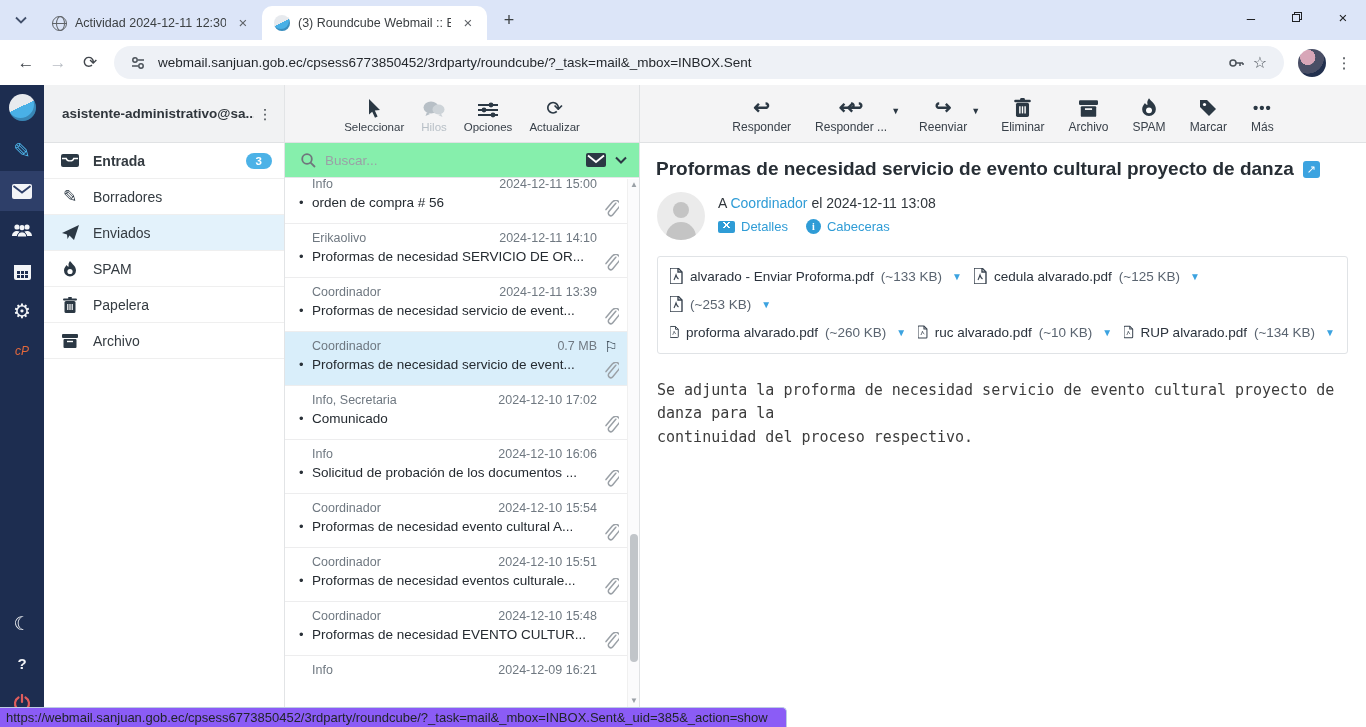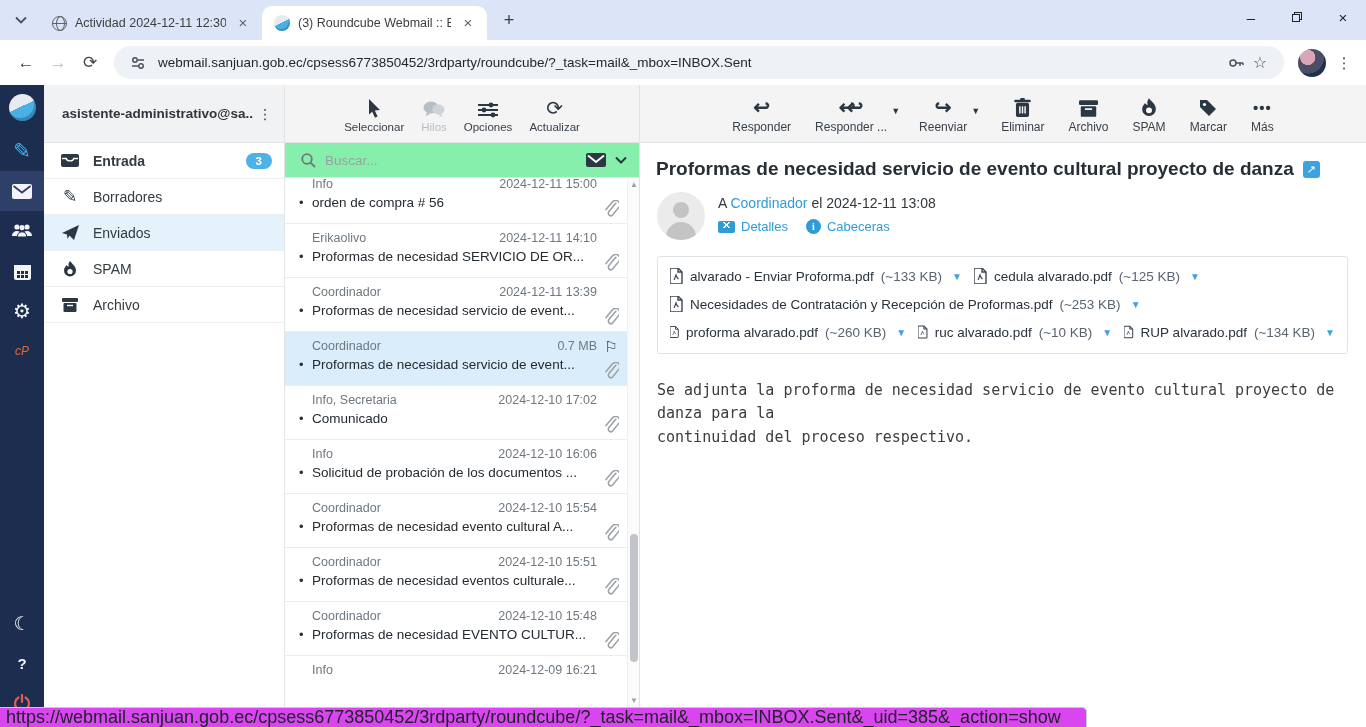--- a/index.html
+++ b/index.html
@@ -125,21 +125,21 @@
 
   .attach-box { margin:12px 18px 0 17px; border:1px solid #e0e3e6; border-radius:3px; padding:5px 12px 7px; }
   .attach-row { display:flex; gap:12px; height:28px; align-items:center; }
   .attach-item { display:flex; align-items:center; gap:7px; min-width:0; }
   .attach-name { font-size:13.5px; color:#2a323c; white-space:nowrap; }
   .attach-size { font-size:13.5px; color:#5a6470; white-space:nowrap; }
   .attach-caret { color:#3ca3e0; font-size:10px; margin-left:3px; }
 
   .mail-body { padding:25px 20px 0 17px; font-family:"DejaVu Sans Mono", monospace; font-size:15px; line-height:1.55; color:#3c3c3c; white-space:pre-wrap; }
 
-  .status-bubble { position:absolute; left:0; bottom:0; height:20px; background:#d946ef; border:1px solid #bccbe4; border-left:0; border-bottom:0; border-radius:0 5px 0 0; display:flex; align-items:center; padding:0 25px 0 6px; font-size:18px; color:#20242a; z-index:40; white-space:nowrap; }
+  .status-bubble { position:absolute; left:0; bottom:0; height:20px; background:#8b5cf6; border:1px solid #bccbe4; border-left:0; border-bottom:0; border-radius:0 5px 0 0; display:flex; align-items:center; padding:0 18px 0 6px; font-size:13px; color:#20242a; z-index:40; white-space:nowrap; }
 
   svg { display:block; }
 </style>
 </head>
 <body>
 
 <div class="screen">
 
   <div class="tabstrip">
     <div class="tab-search">
@@ -278,20 +278,33 @@
           <svg width="14" height="16" viewBox="0 0 14 16">
               <path d="M7 0C9 3 13 5 13 9.5A6 6 0 0 1 1 9.5C1 7 2.5 5.5 3.5 4 4 5 5 5.8 5.8 5.5 5 3.5 5.8 1.5 7 0z" fill="#2b3844"></path>
               <circle cx="7" cy="10.5" r="2.6" fill="#fff"></circle>
               <path d="M7 7.5c1.2 1 2.6 1.8 2.6 3.4A2.6 2.6 0 0 1 4.4 10.9C4.4 9.6 6 8.6 7 7.5z" fill="#2b3844" opacity="0"></path>
             </svg>
         </span>
         <span class="f-label">SPAM</span>
       </div>
       <div class="folder">
         <span class="f-ic">
+          <svg width="14" height="16" viewBox="0 0 14 16">
+              <rect x="1.5" y="4" width="11" height="12" rx="1.5" fill="#2b3844"></rect>
+              <rect x="0" y="1.5" width="14" height="2" rx="1" fill="#2b3844"></rect>
+              <rect x="5" y="0" width="4" height="2" rx="1" fill="#2b3844"></rect>
+              <line x1="4.8" y1="7" x2="4.8" y2="13" stroke="#fff" stroke-width="1.2"></line>
+              <line x1="7" y1="7" x2="7" y2="13" stroke="#fff" stroke-width="1.2"></line>
+              <line x1="9.2" y1="7" x2="9.2" y2="13" stroke="#fff" stroke-width="1.2"></line>
+            </svg>
+        </span>
+        <span class="f-label">Papelera</span>
+      </div>
+      <div class="folder">
+        <span class="f-ic">
           <svg width="16" height="14" viewBox="0 0 16 14">
               <rect x="0" y="0" width="16" height="4" rx="1" fill="#2b3844"></rect>
               <rect x="1.5" y="5" width="13" height="9" rx="1" fill="#2b3844"></rect>
               <line x1="5" y1="7.5" x2="11" y2="7.5" stroke="#fff" stroke-width="1.4"></line>
             </svg>
         </span>
         <span class="f-label">Archivo</span>
       </div>
       <div style="flex:1;"></div>
       <div style="height:20px; border-top:1px solid #e6e6e6; display:flex; align-items:center; padding-left:40px;">
@@ -676,21 +689,20 @@
             <span class="attach-caret">▼</span>
           </span>
         </div>
         <div class="attach-row">
           <span class="attach-item">
             <svg width="13" height="16" viewBox="0 0 13 16">
                 <path d="M1 0h7l4 4v11a1 1 0 0 1-1 1H1a1 1 0 0 1-1-1V1a1 1 0 0 1 1-1z" fill="none" stroke="#3a4450" stroke-width="1.4"></path>
                 <path d="M8 0v4h4" fill="none" stroke="#3a4450" stroke-width="1.4"></path>
                 <path d="M4 12c1-2 2-5 2-5s.6 2.4 2.5 4" fill="none" stroke="#3a4450" stroke-width="1.1"></path>
               </svg>
-            <span class="attach-name">Necesidades de Contratación y Recepción de Proformas.pdf</span>
             <span class="attach-size">(~253 KB)</span>
             <span class="attach-caret">▼</span>
           </span>
         </div>
         <div class="attach-row">
           <span class="attach-item">
             <svg width="13" height="16" viewBox="0 0 13 16">
                 <path d="M1 0h7l4 4v11a1 1 0 0 1-1 1H1a1 1 0 0 1-1-1V1a1 1 0 0 1 1-1z" fill="none" stroke="#3a4450" stroke-width="1.4"></path>
                 <path d="M8 0v4h4" fill="none" stroke="#3a4450" stroke-width="1.4"></path>
                 <path d="M4 12c1-2 2-5 2-5s.6 2.4 2.5 4" fill="none" stroke="#3a4450" stroke-width="1.1"></path>

